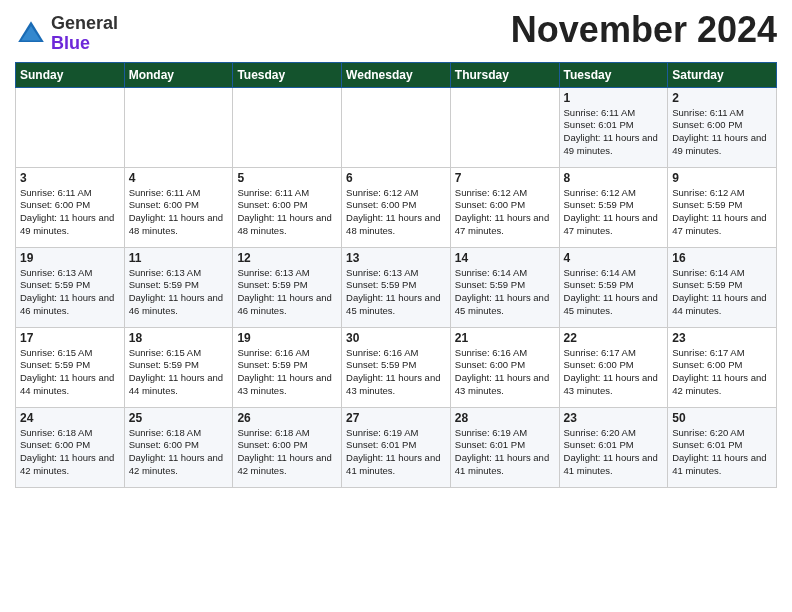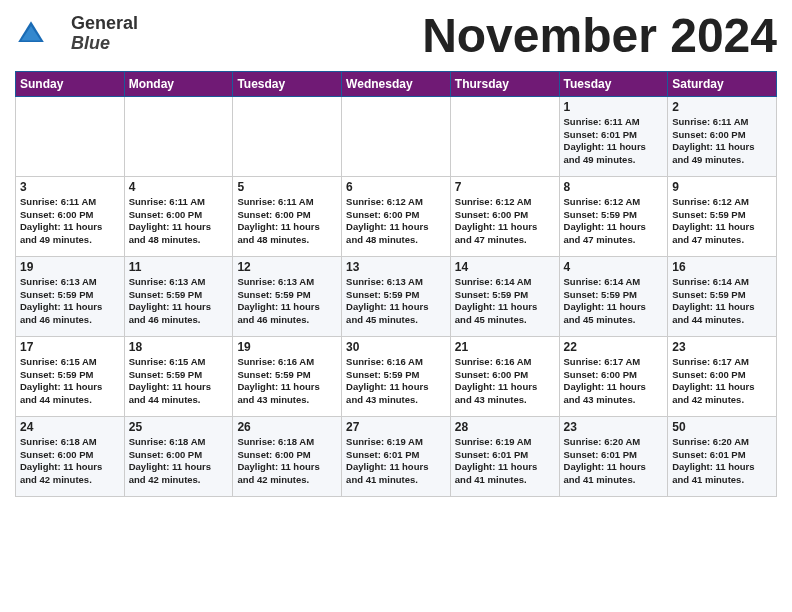--- a/index.html
+++ b/index.html
@@ -17,54 +17,53 @@
     .header {
       display: flex;
       align-items: flex-start;
       justify-content: space-between;
       margin-bottom: 8px;
     }
     .logo {
       display: flex;
       align-items: center;
       margin-top: 4px;
-      gap: 20px;
     }
     .logo-text {
       font-size: 18px;
       font-weight: bold;
       line-height: 1.1;
     }
     .logo-general { color: #333; }
-    .logo-blue { color: #404040; font-style: italic; }
+    .logo-blue { color: #6d28d9; }
     .logo-icon {
       width: 32px;
       height: 32px;
       margin-right: 4px;
     }
     .title-block {
       text-align: right;
     }
     .month-title {
-      font-size: 48px;
+      font-size: 36px;
       font-weight: bold;
       color: #222;
       line-height: 1.1;
     }
     .location {
       font-size: 16px;
       color: #444;
     }
     .calendar {
       width: 100%;
       border-collapse: collapse;
       table-layout: fixed;
     }
     .calendar thead tr th {
-      background: #701a75;
+      background: #14532d;
       color: #fff;
       font-size: 12px;
       font-weight: bold;
       padding: 5px 4px;
       text-align: left;
       border: 1px solid #1a5a9a;
     }
     .calendar tbody tr td {
       vertical-align: top;
       border: 1px solid #ccc;
@@ -84,21 +83,20 @@
       font-size: 12px;
       font-weight: bold;
       display: block;
       margin-bottom: 2px;
     }
     .empty-cell {
       background: #fff !important;
     }
     .cell-content {
       line-height: 1.35;
-      font-weight: bold;
     }
   </style>
 </head>
 <body>
 
 <div class="container">
   <div class="header">
     <div class="logo">
       <svg class="logo-icon" viewBox="0 0 40 40">
         <polygon points="20,4 36,30 4,30" fill="#1a6bb5"></polygon>

